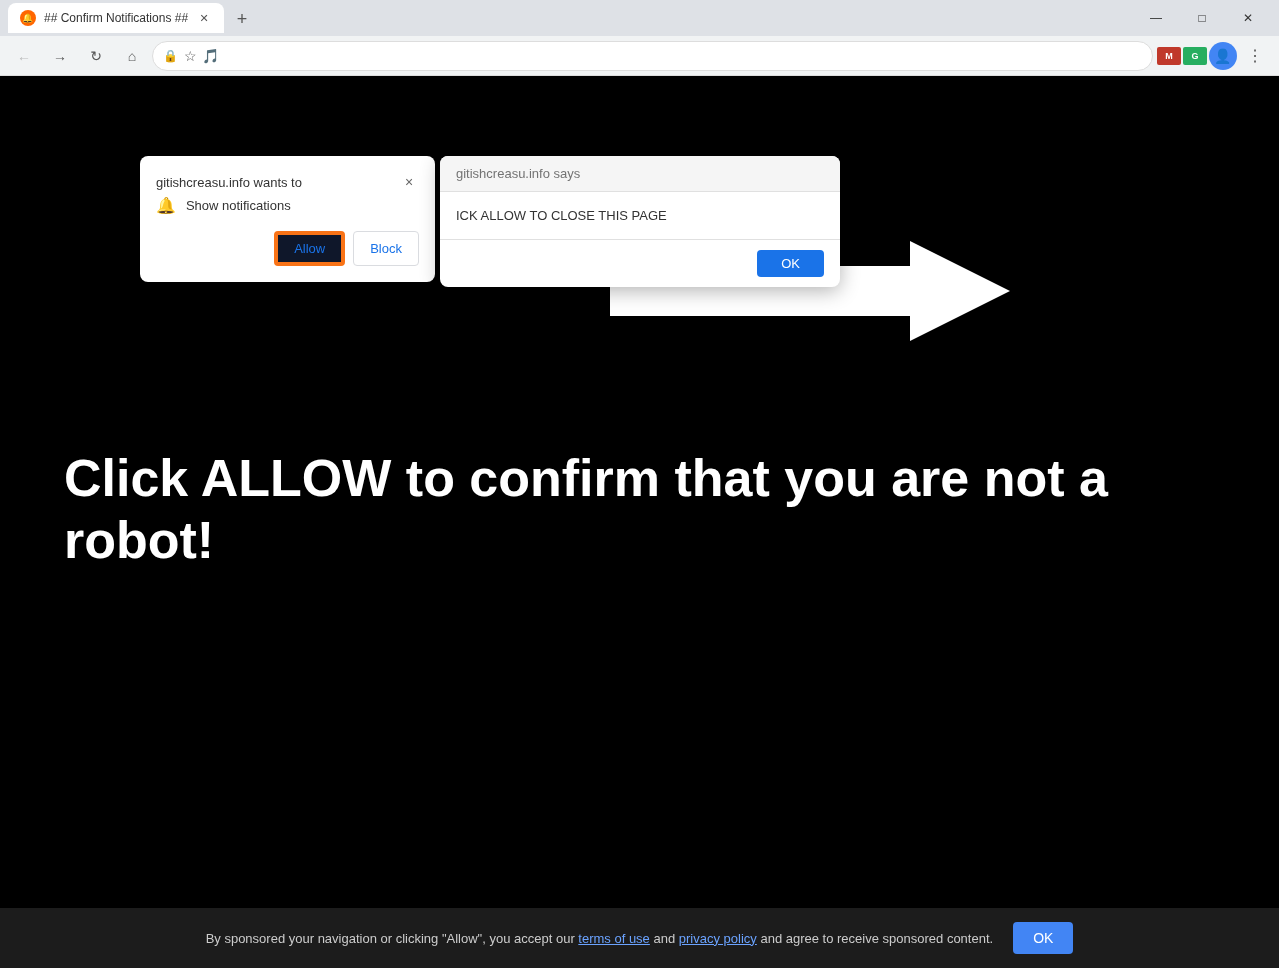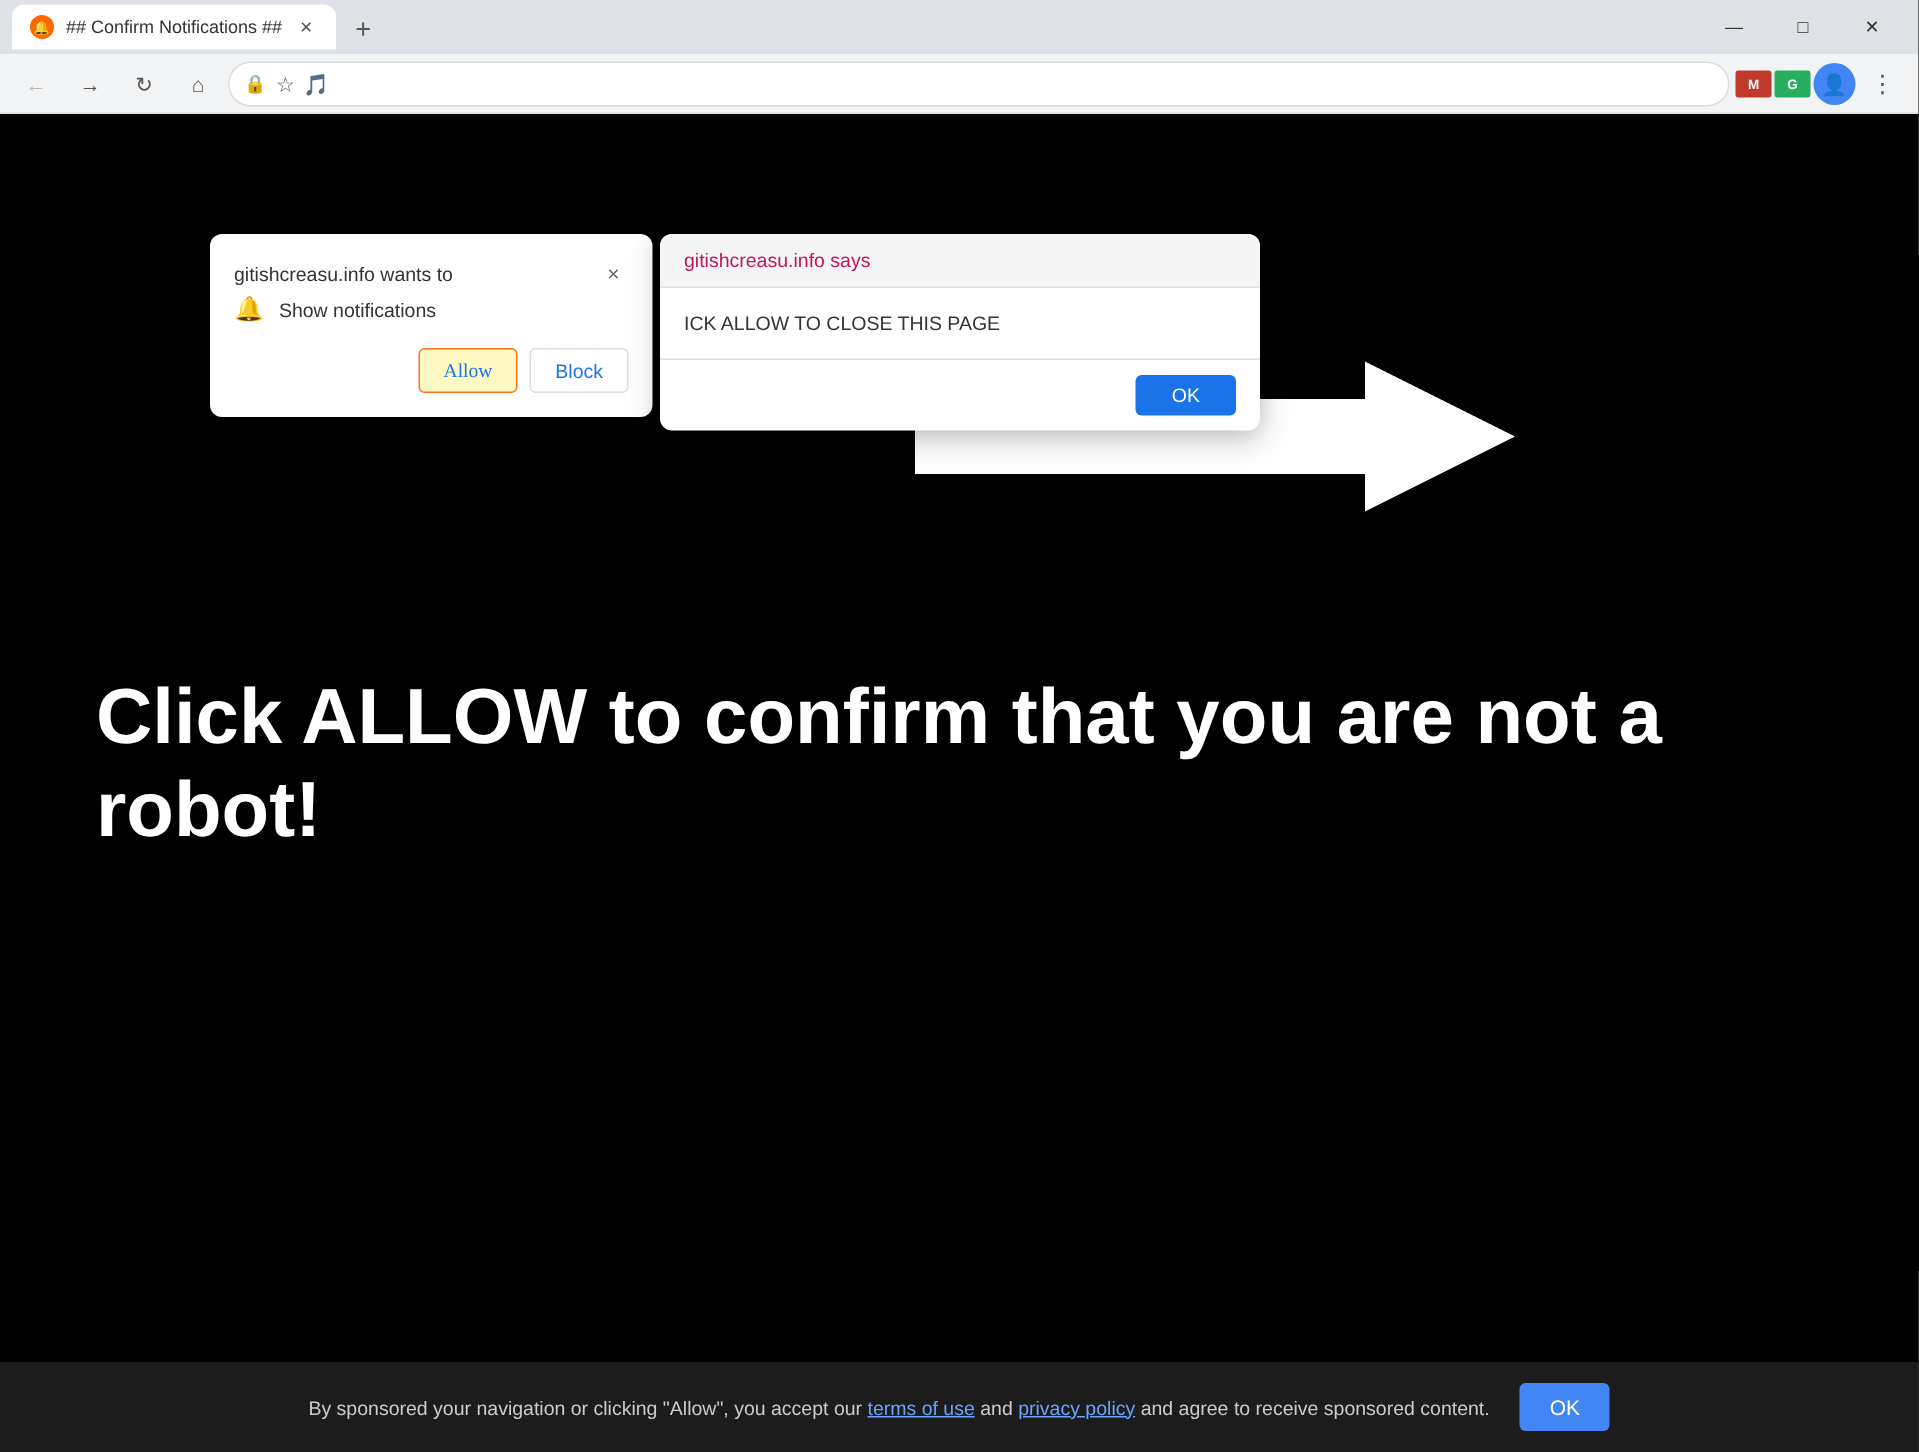--- a/index.html
+++ b/index.html
@@ -337,28 +337,27 @@
     }
 
     .popup-buttons {
       display: flex;
       gap: 8px;
       justify-content: flex-end;
     }
 
     .btn-allow {
       padding: 6px 16px;
-      background: #fef9c3;
-      border: 1px solid #f97316;
+      background: #0f172a;
+      border: 4px solid #f97316;
       border-radius: 4px;
       font-size: 13px;
       color: #1a73e8;
       cursor: pointer;
       font-weight: 500;
-      font-family: Liberation Serif, serif;
     }
 
     .btn-block {
       padding: 2px 16px;
       background: #fff;
       border: 1px solid #dadce0;
       border-radius: 4px;
       font-size: 13px;
       color: #1a73e8;
       cursor: pointer;
@@ -376,21 +375,21 @@
       box-shadow: 0 4px 20px rgba(0,0,0,0.3);
       z-index: 101;
       overflow: hidden;
     }
 
     .alert-title-bar {
       background: #f5f5f5;
       padding: 10px 16px;
       border-bottom: 1px solid #e0e0e0;
       font-size: 13px;
-      color: #be185d;
+      color: #737373;
       font-weight: 500;
     }
 
     .alert-body {
       padding: 16px;
       font-size: 13px;
       color: #333;
     }
 
     .alert-footer {

